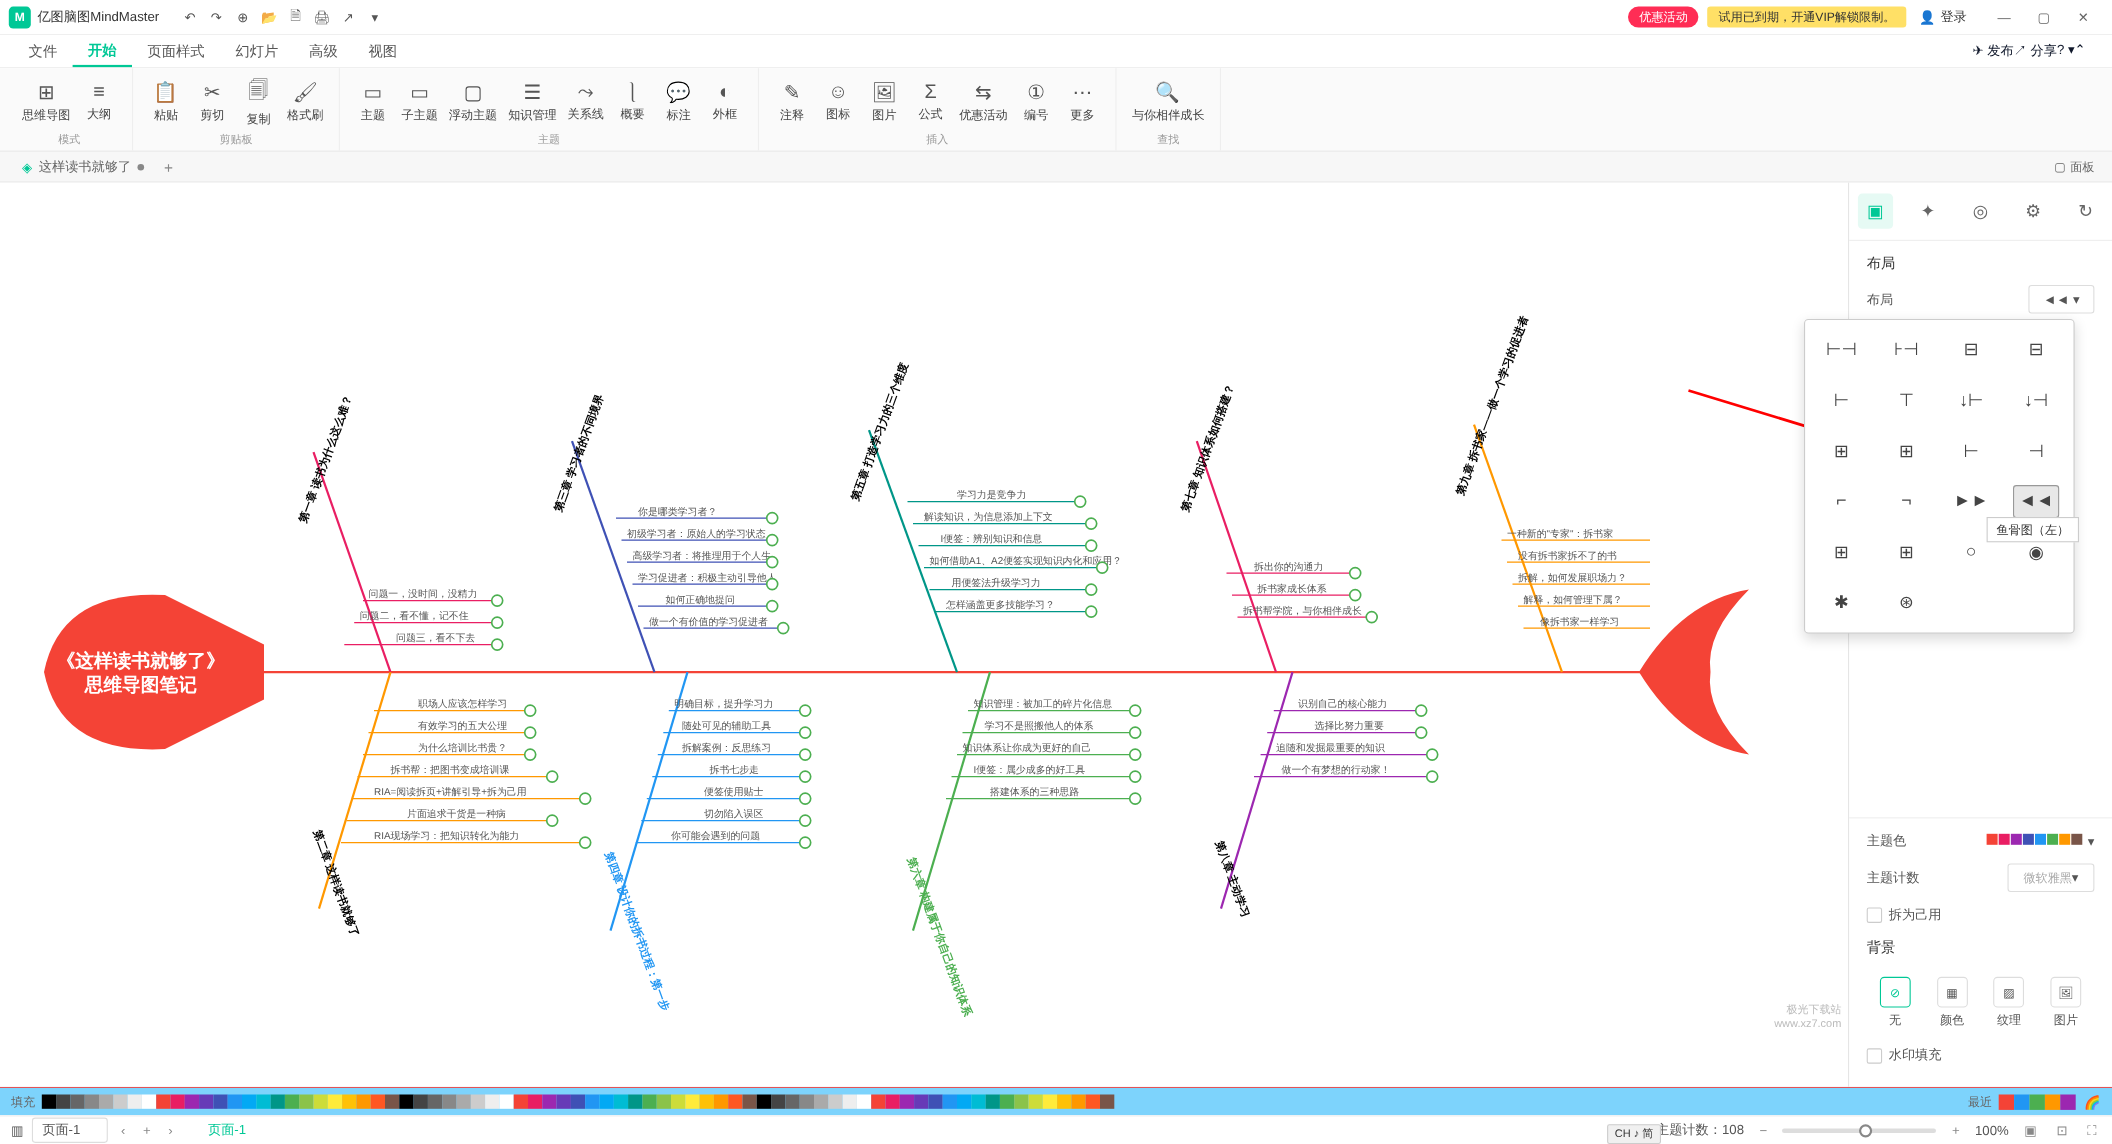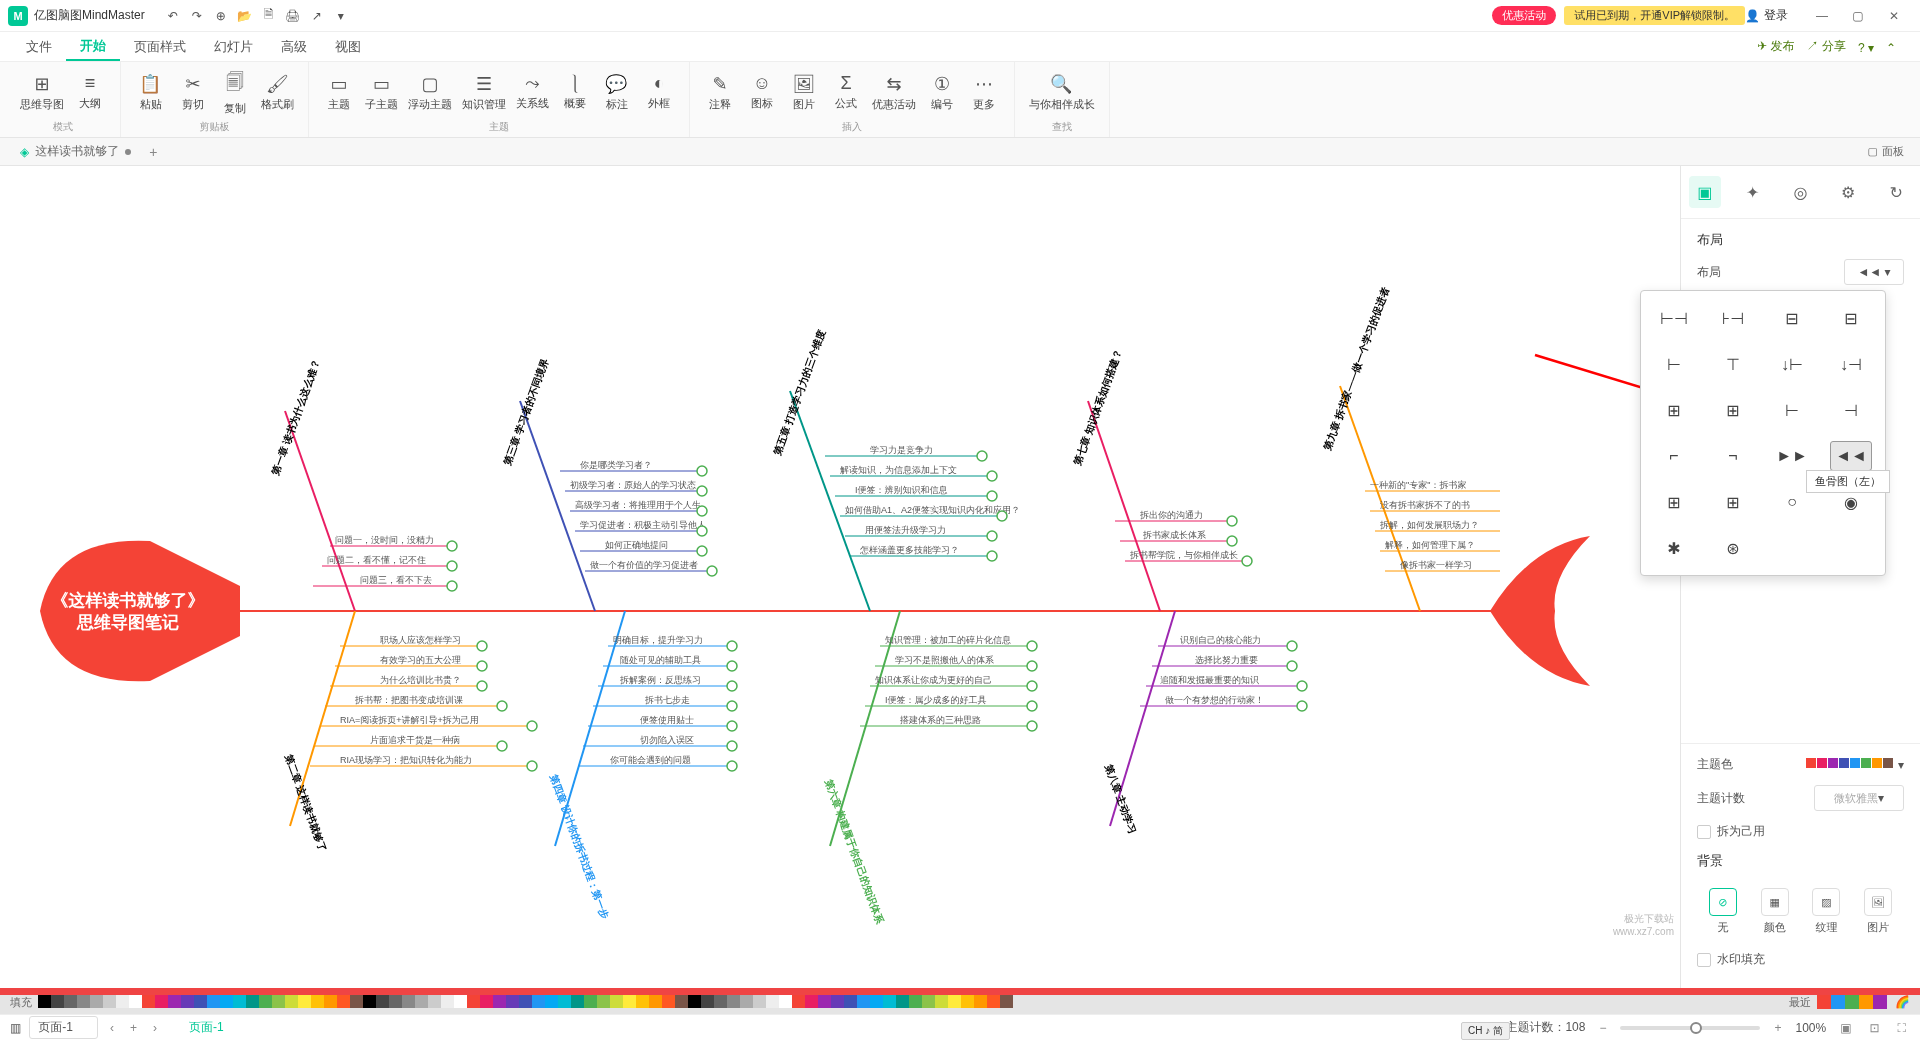--- a/index.html
+++ b/index.html
@@ -3,27 +3,27 @@
 <meta charset="utf-8">
 <style>
 *{margin:0;padding:0;box-sizing:border-box;font-family:'Microsoft YaHei',Arial,sans-serif}
 body{width:1920px;height:1040px;background:#fff;overflow:hidden;position:relative;font-size:12px}
 .titlebar{height:32px;display:flex;align-items:center;padding:0 8px;background:#fff;border-bottom:1px solid #eee}
 .app-icon{width:20px;height:20px;background:#00c896;border-radius:4px;display:flex;align-items:center;justify-content:center;color:#fff;font-weight:bold;font-size:11px;margin-right:6px}
 .app-title{font-size:12px;color:#333;margin-right:16px}
 .qat-btn{width:22px;height:22px;display:flex;align-items:center;justify-content:center;cursor:pointer;color:#555;margin:0 1px}
 .title-spacer{flex:1}
 .promo-badge{background:#ff2d55;color:#fff;padding:2px 10px;border-radius:10px;font-size:11px;margin-right:8px;display:flex;align-items:center}
-.trial-badge{background:#ffe066;color:#333;padding:2px 10px;border-radius:3px;font-size:11px;}
+.trial-badge{background:#ffe066;color:#333;padding:2px 10px;border-radius:3px;font-size:11px;margin-right:12px}
 .login-btn{display:flex;align-items:center;gap:4px;margin-right:16px;font-size:12px;color:#333}
 .win-btn{width:36px;height:28px;display:flex;align-items:center;justify-content:center;cursor:pointer;color:#666}
 .menutabs{height:30px;display:flex;align-items:center;padding:0 12px;background:#fff;border-bottom:1px solid #eee}
 .menu-tab{padding:4px 14px;font-size:13px;color:#555;cursor:pointer}
 .menu-tab.active{color:#00c896;font-weight:600;border-bottom:2px solid #00c896}
-.menu-right{margin-left:auto;display:flex;align-items:flex-end;gap:12px;padding-right:12px;font-size:12px;color:#4d7c0f}
+.menu-right{margin-left:auto;display:flex;align-items:flex-start;gap:0;padding-right:12px;font-size:12px;color:#0f172a}
 .ribbon{height:76px;display:flex;background:#fafafa;border-bottom:1px solid #e5e5e5;padding:0 6px}
 .ribbon-group{display:flex;flex-direction:column;align-items:center;padding:4px 10px;border-right:1px solid #eee}
 .ribbon-tools{display:flex;gap:2px}
 .ribbon-btn{display:flex;flex-direction:column;align-items:center;justify-content:center;min-width:40px;height:52px;cursor:pointer;padding:2px 4px;gap:2px}
 .ribbon-btn-icon{font-size:18px;color:#555}
 .ribbon-btn-label{font-size:11px;color:#444}
 .ribbon-group-label{font-size:10px;color:#999;margin-top:2px}
 .doc-tabs{height:28px;display:flex;align-items:center;background:#f7f7f7;border-bottom:1px solid #e5e5e5;padding:0 8px}
 .doc-tab{display:flex;align-items:center;gap:6px;padding:3px 12px;font-size:12px;color:#666;cursor:pointer}
 .doc-tab .dot{width:6px;height:6px;background:#888;border-radius:50%}
@@ -47,21 +47,21 @@
 .tooltip{position:absolute;right:30px;top:470px;background:#fff;border:1px solid #ccc;padding:3px 8px;font-size:11px;color:#333;z-index:101}
 .arrow-line{position:absolute;top:350px;left:1530px;z-index:99}
 .color-swatches{display:flex;gap:1px}
 .swatch{width:10px;height:10px;cursor:pointer}
 .bg-options{display:flex;justify-content:space-around;padding:8px 0}
 .bg-opt{display:flex;flex-direction:column;align-items:center;gap:4px;cursor:pointer;font-size:11px;color:#555}
 .bg-opt-icon{width:28px;height:28px;border:1px solid #ddd;border-radius:4px;display:flex;align-items:center;justify-content:center}
 .bg-opt.active .bg-opt-icon{border-color:#00c896;color:#00c896}
 .checkbox-row{display:flex;align-items:center;gap:6px;font-size:12px;color:#555;margin:8px 0}
 .checkbox{width:14px;height:14px;border:1px solid #ccc;border-radius:2px}
-.colorbar{height:26px;display:flex;align-items:flex-start;padding:0 10px;background:#e5e5e5;border-top:7px solid #ef4444}
+.colorbar{height:26px;display:flex;align-items:center;padding:0 10px;background:#7dd3fc;border-top:1px solid #ef4444}
 .colorbar-label{font-size:11px;color:#666;margin-right:6px}
 .palette{display:flex;gap:0}
 .pcell{width:13px;height:13px;cursor:pointer}
 .ime-badge{position:absolute;right:410px;bottom:0;background:#f0f0f0;border:1px solid #ccc;padding:1px 6px;font-size:10px;color:#333;border-radius:2px;z-index:5}
 .recent-label{margin-left:auto;font-size:11px;color:#666;margin-right:6px}
 .statusbar{height:26px;display:flex;align-items:center;padding:0 10px;background:#fff;border-top:1px solid #eee;font-size:12px;color:#555}
 .page-select{display:flex;align-items:center;gap:8px}
 .page-dd{padding:2px 24px 2px 8px;border:1px solid #ddd;border-radius:3px;font-size:12px}
 .nav-btn{cursor:pointer;color:#888;padding:0 4px}
 .page-label{color:#00c896;margin-left:20px}
@@ -471,21 +471,21 @@
             <div class="swatch" style="background:#3f51b5"></div>
             <div class="swatch" style="background:#2196f3"></div>
             <div class="swatch" style="background:#4caf50"></div>
             <div class="swatch" style="background:#ff9800"></div>
             <div class="swatch" style="background:#795548"></div>
             <span style="margin-left:4px">▾</span>
         </div>
       </div>
       <div class="panel-row">
         <span>主题计数</span>
-        <div class="layout-dropdown" style="width:90px"><span style="color:#aaa;font-size:11px">微软雅黑</span> ▾</div>
+        <div class="layout-dropdown" style="width:79px"><span style="color:#aaa;font-size:11px">微软雅黑</span> ▾</div>
       </div>
       <div class="checkbox-row">
         <div class="checkbox"></div>
           <span>拆为己用</span>
       </div>
       <div class="panel-section-title" style="margin-top:12px">背景</div>
       <div class="bg-options">
         <div class="bg-opt active">
             <div class="bg-opt-icon">⊘</div>
             <span>无</span>

